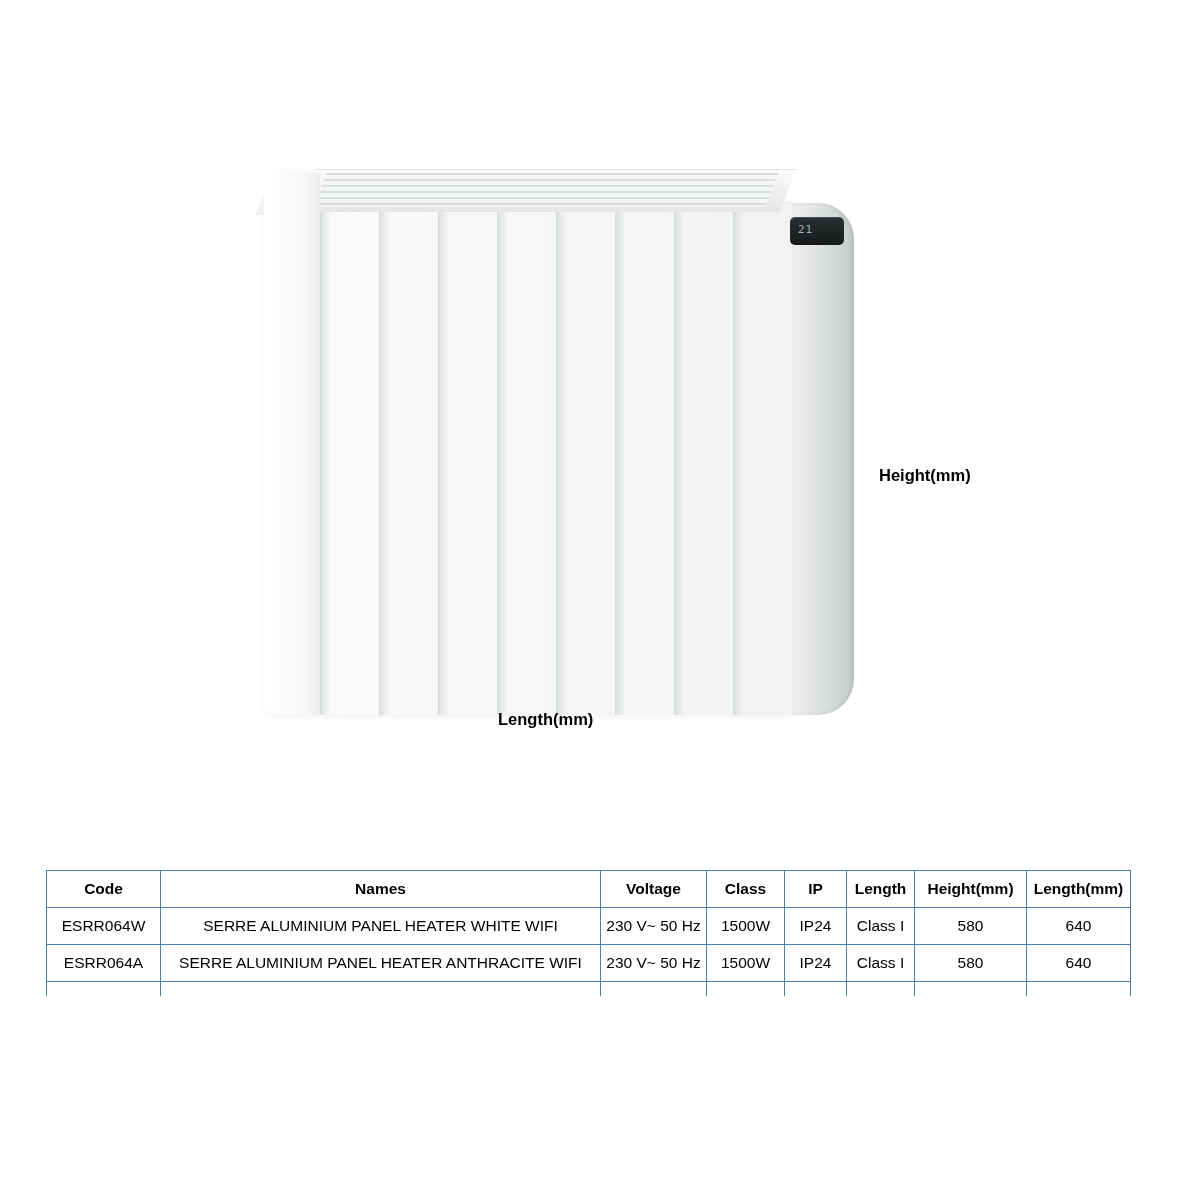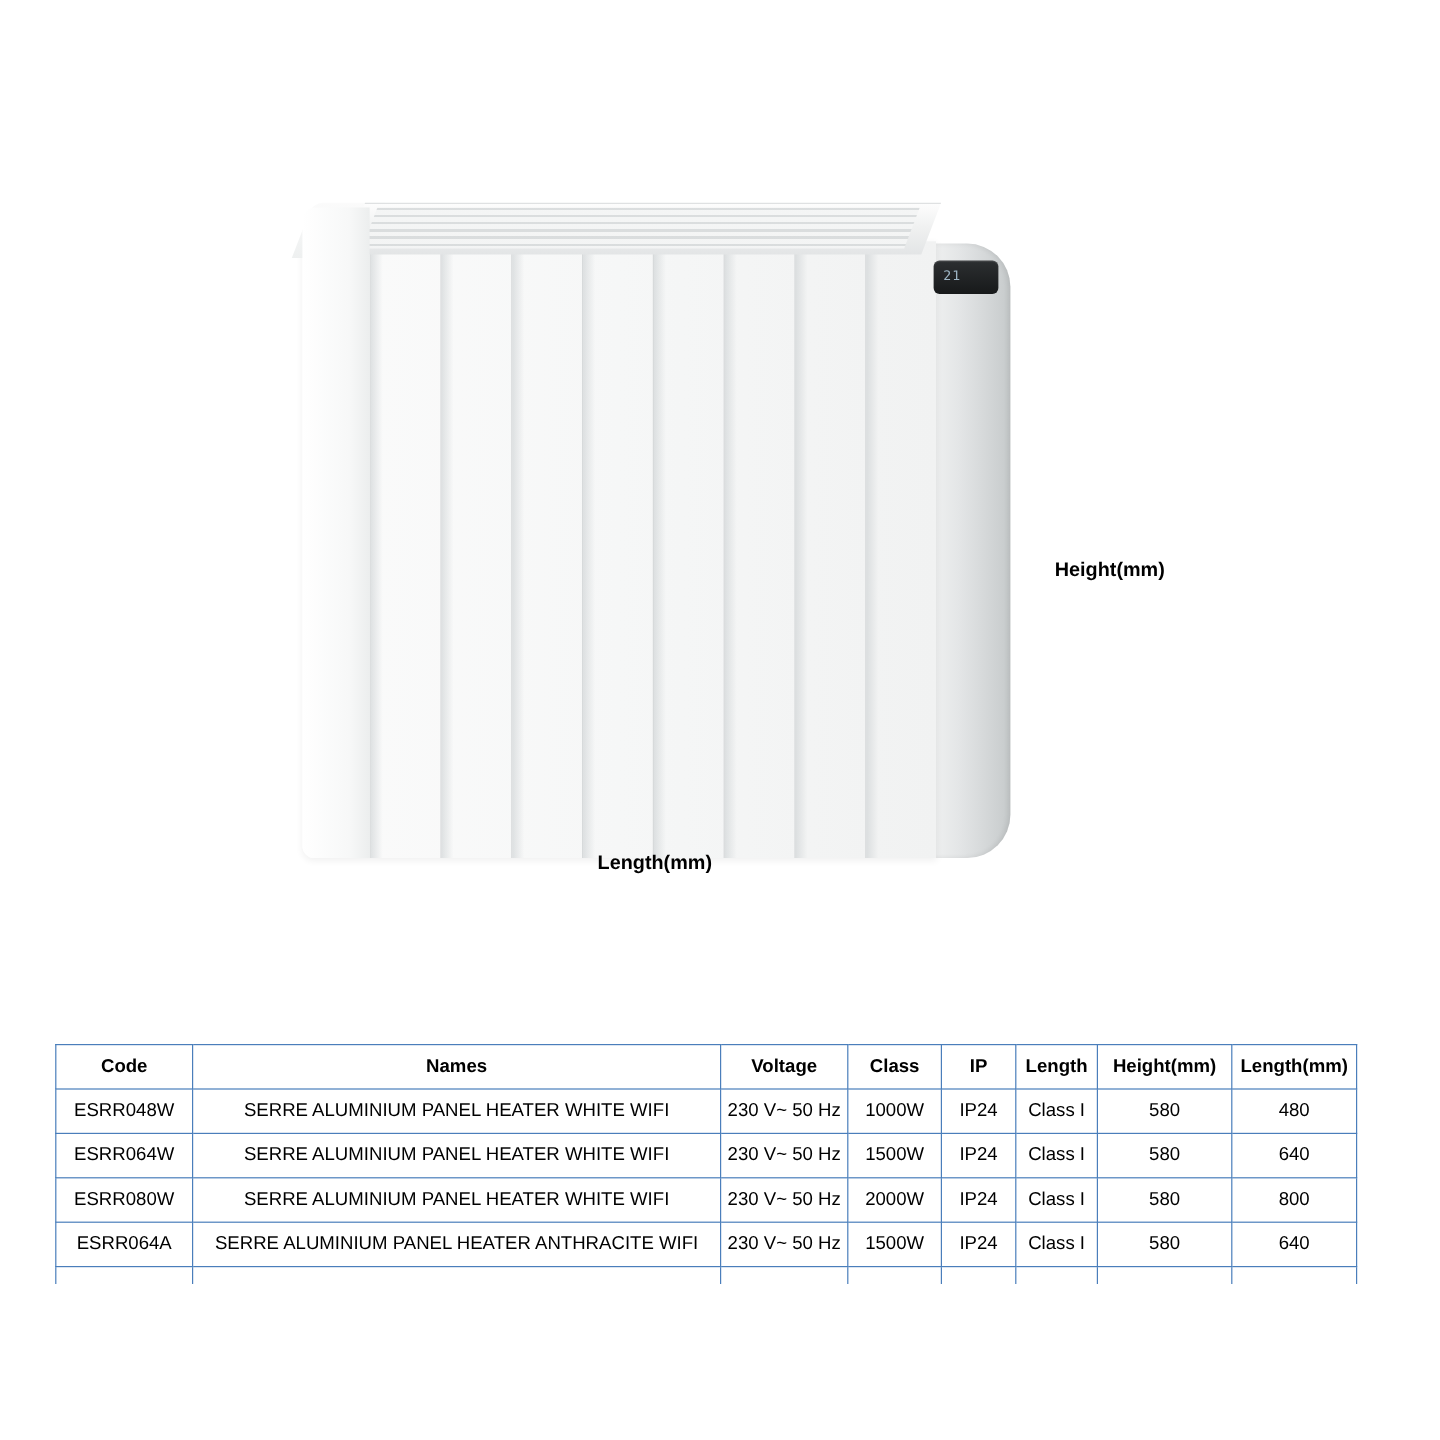--- a/index.html
+++ b/index.html
@@ -20,21 +20,21 @@
   #product-figure {
     position: absolute;
     left: 0;
     top: 0;
     width: 1200px;
     height: 800px;
   }
 
   .heater {
     position: absolute;
-    left: 252px;
+    left: 264px;
     top: 155px;
     width: 590px;
     height: 560px;
   }
 
   
   .heater .end-cap {
     position: absolute;
     right: 0;
     top: 48px;
@@ -261,48 +261,28 @@
         <th>Voltage</th>
         <th>Class</th>
         <th>IP</th>
         <th>Length</th>
         <th>Height(mm)</th>
         <th>Length(mm)</th>
       </tr>
     </thead>
     <tbody>
       <tr>
-        <td>ESRR048W</td>
-        <td>SERRE ALUMINIUM PANEL HEATER WHITE WIFI</td>
-        <td>230 V~ 50 Hz</td>
-        <td>1000W</td>
-        <td>IP24</td>
-        <td>Class I</td>
-        <td>580</td>
-        <td>480</td>
-      </tr>
-      <tr>
         <td>ESRR064W</td>
         <td>SERRE ALUMINIUM PANEL HEATER WHITE WIFI</td>
         <td>230 V~ 50 Hz</td>
         <td>1500W</td>
         <td>IP24</td>
         <td>Class I</td>
         <td>580</td>
         <td>640</td>
-      </tr>
-      <tr>
-        <td>ESRR080W</td>
-        <td>SERRE ALUMINIUM PANEL HEATER WHITE WIFI</td>
-        <td>230 V~ 50 Hz</td>
-        <td>2000W</td>
-        <td>IP24</td>
-        <td>Class I</td>
-        <td>580</td>
-        <td>800</td>
       </tr>
       <tr>
         <td>ESRR064A</td>
         <td>SERRE ALUMINIUM PANEL HEATER ANTHRACITE WIFI</td>
         <td>230 V~ 50 Hz</td>
         <td>1500W</td>
         <td>IP24</td>
         <td>Class I</td>
         <td>580</td>
         <td>640</td>

